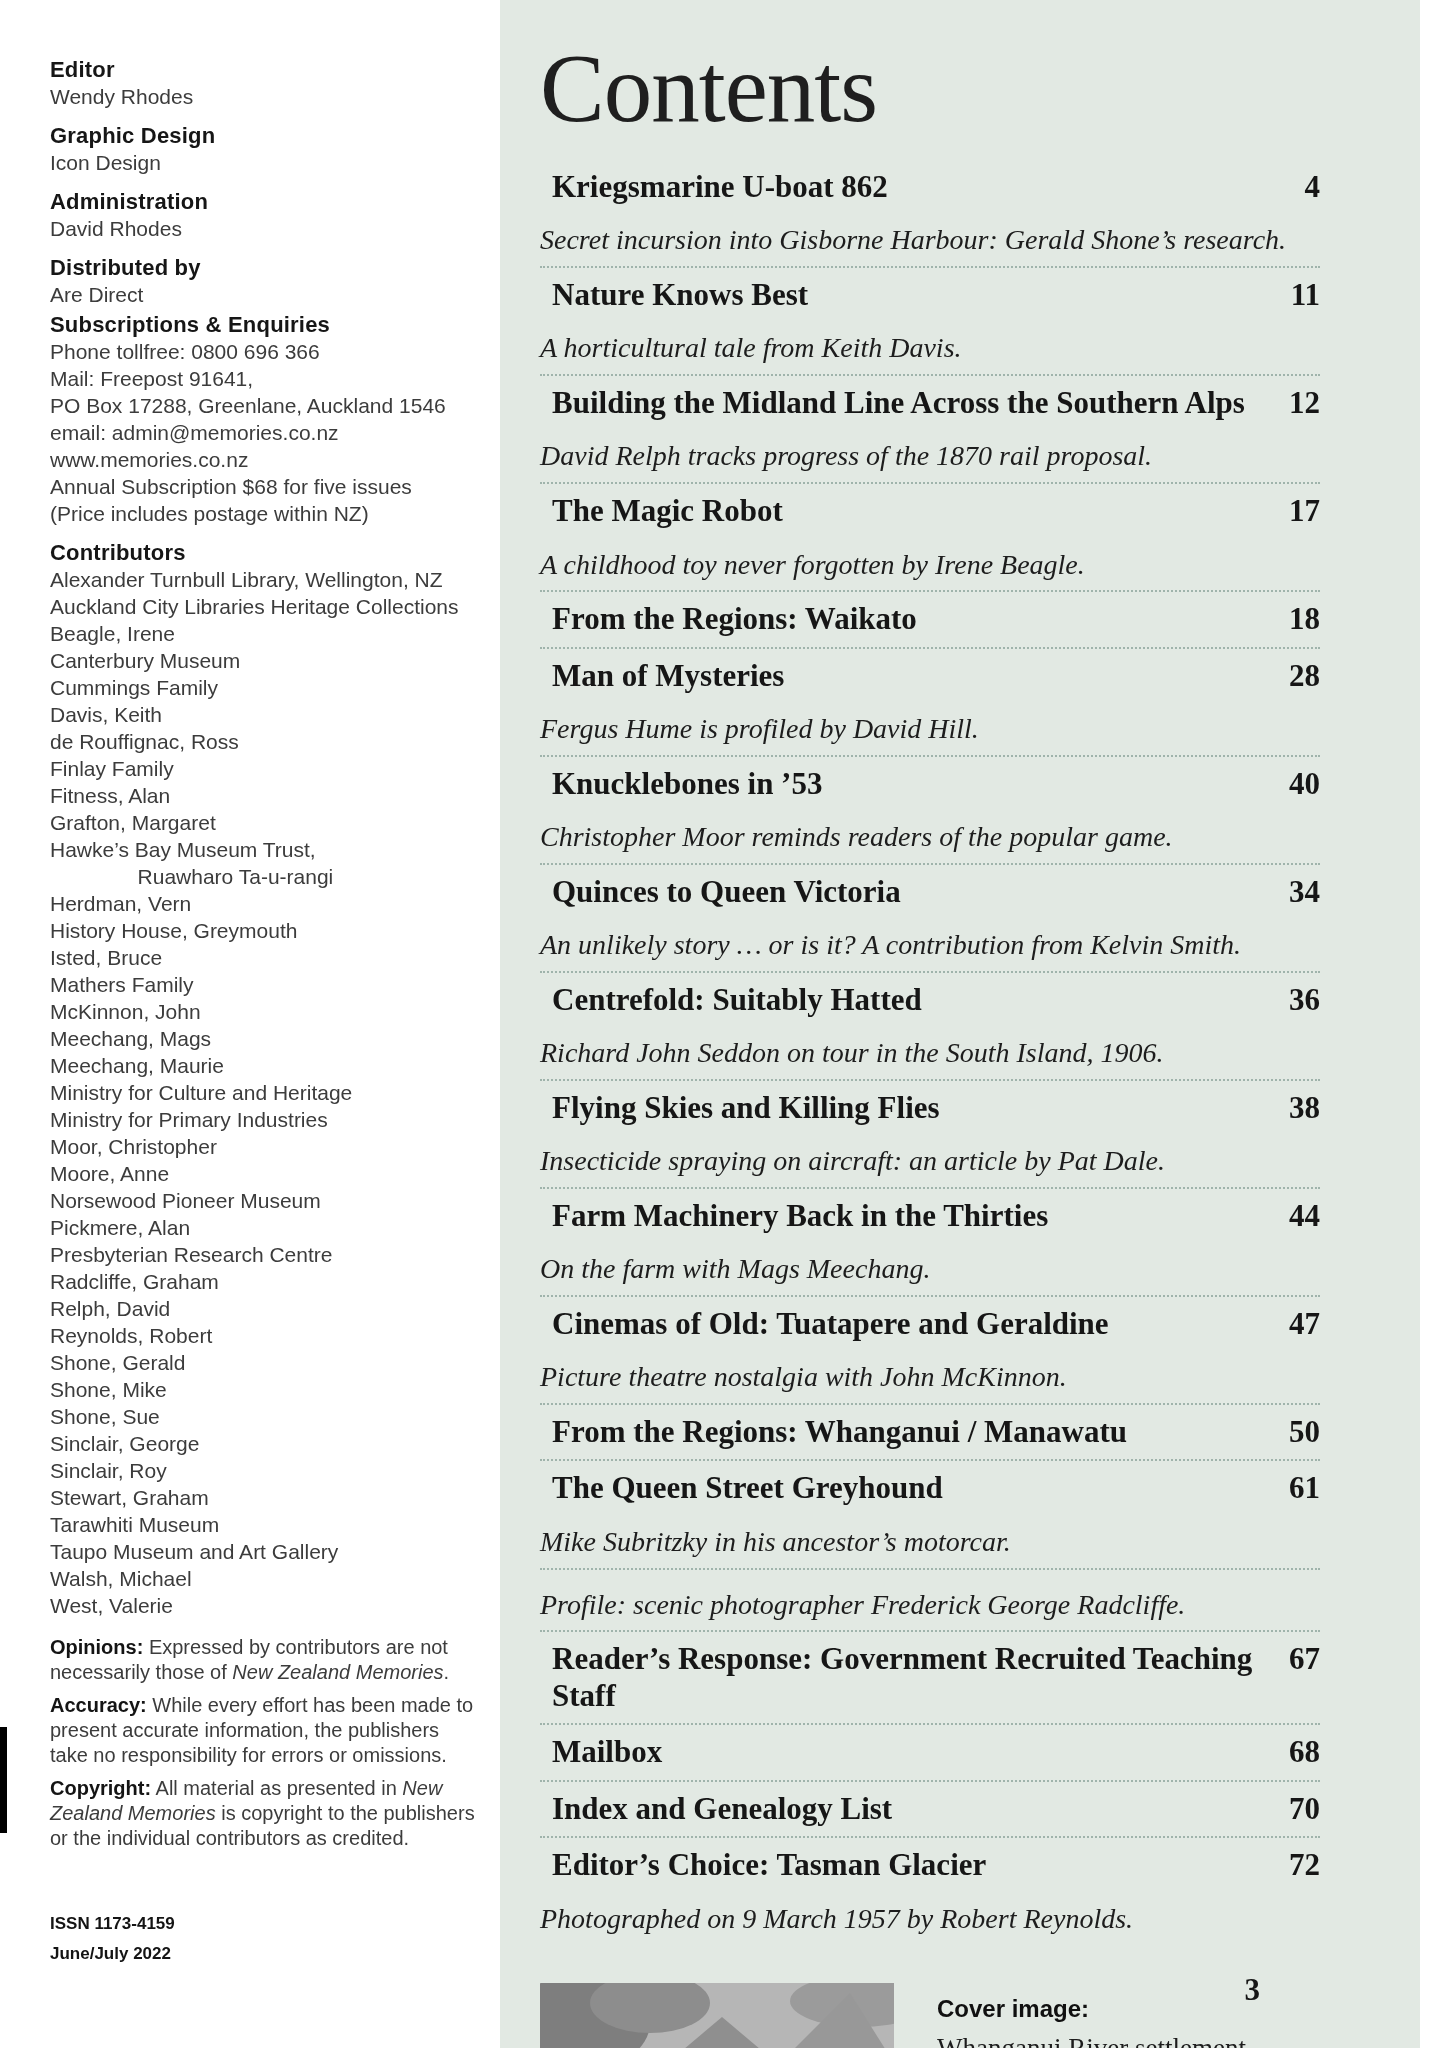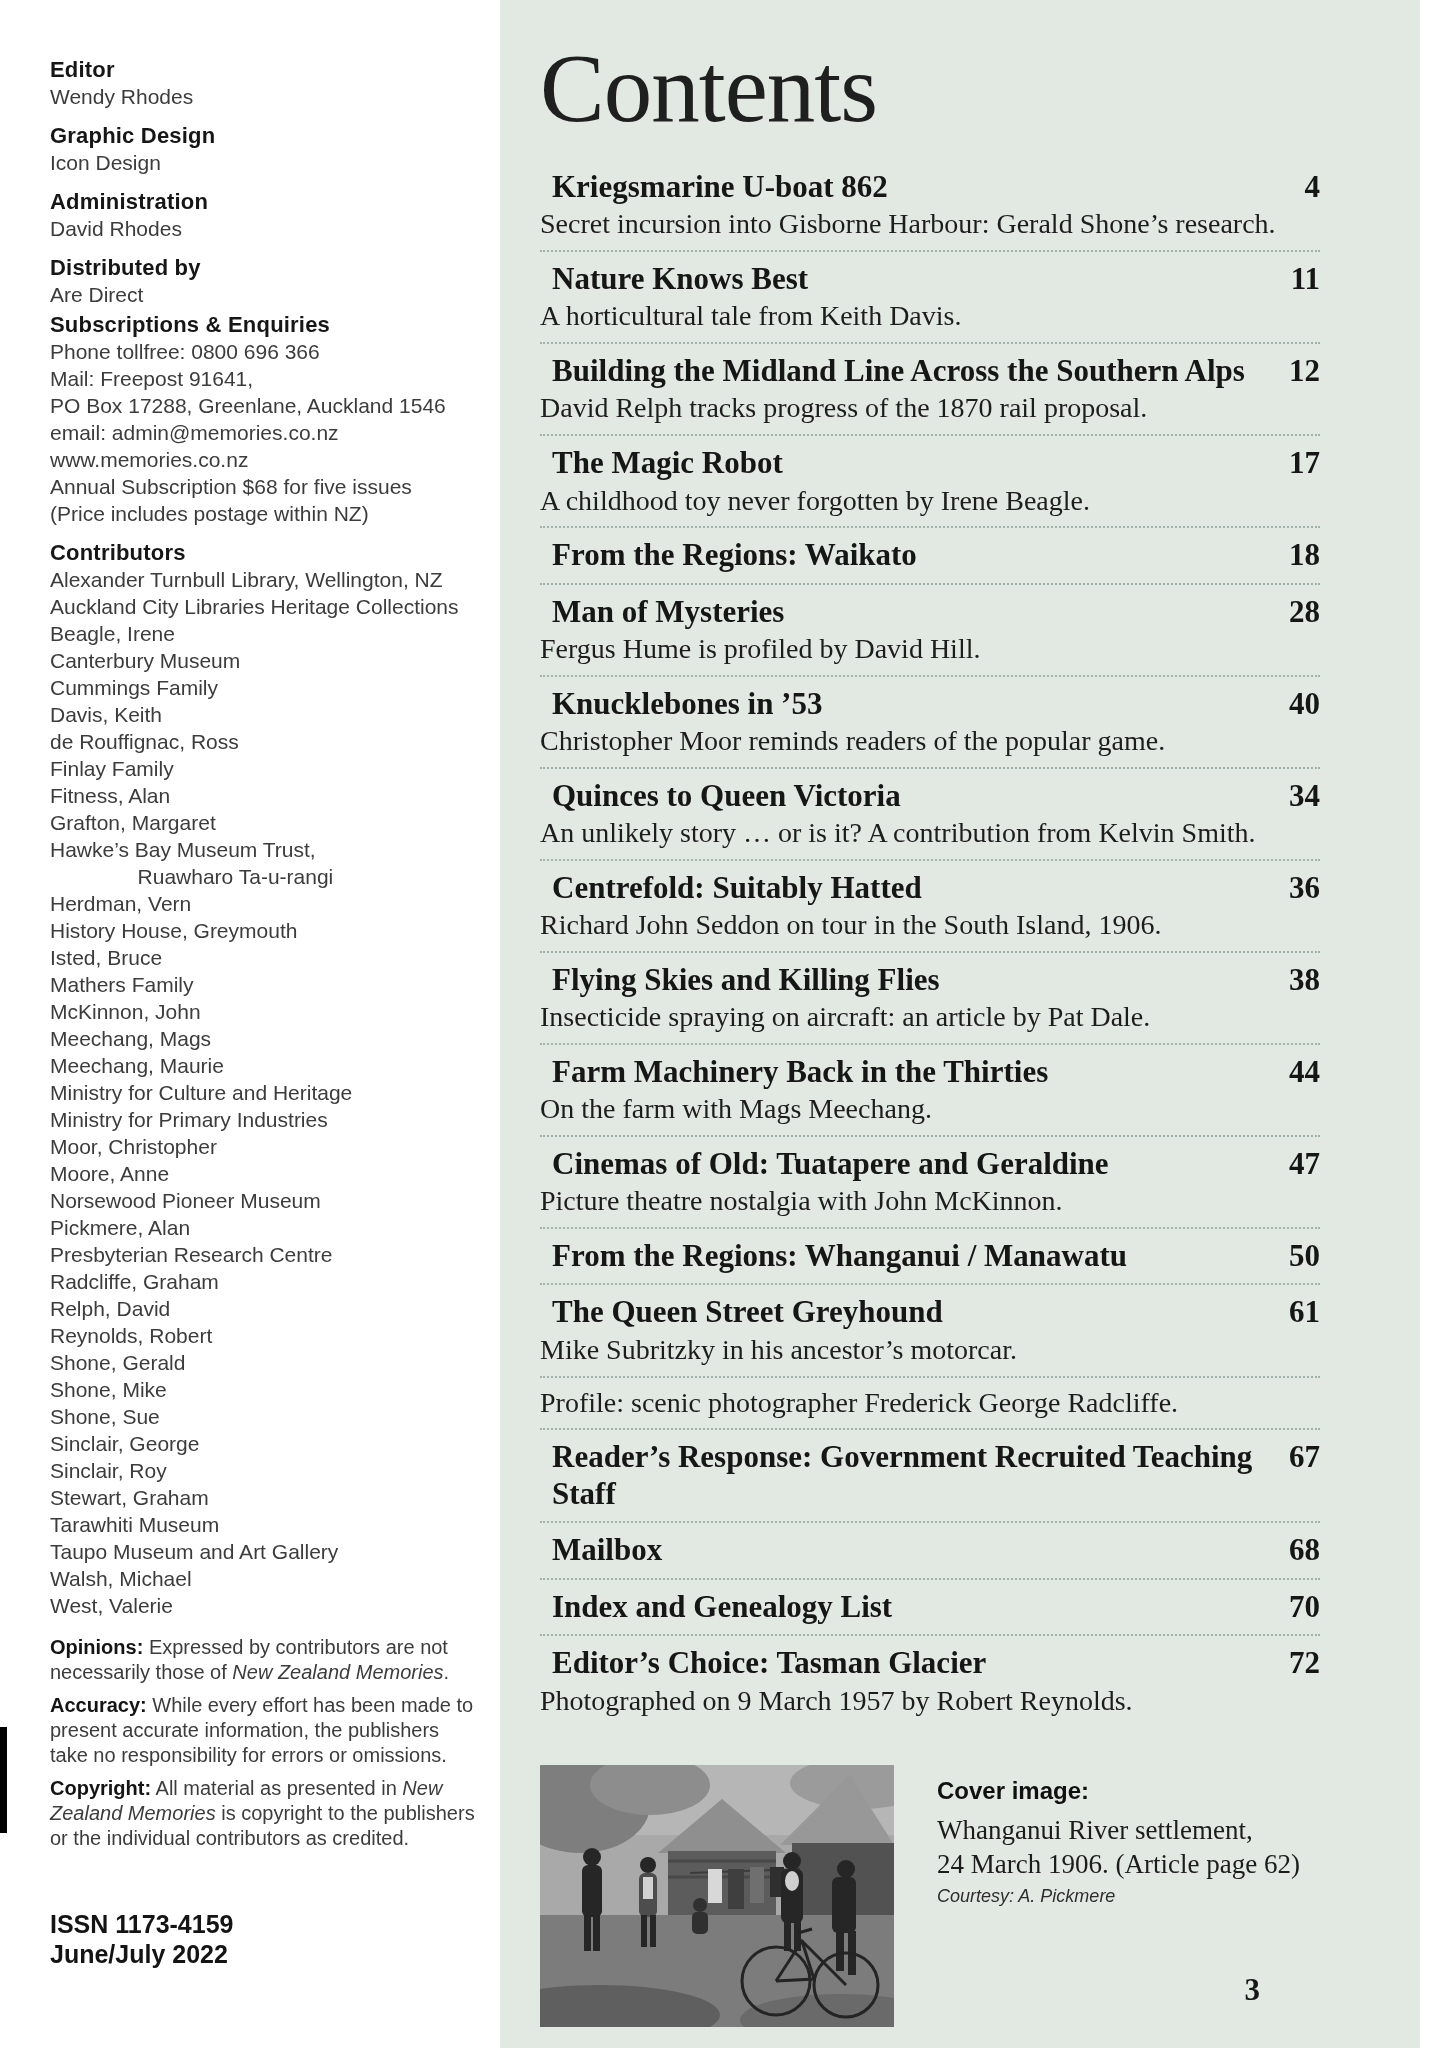--- a/index.html
+++ b/index.html
@@ -20,43 +20,43 @@
     font-weight:bold;color:#161616;font-size:22px;line-height:27px;letter-spacing:.2px;
   }
   .sb-body{
     font-size:21px;line-height:27px;white-space:pre-wrap;color:#3c3c3c;
   }
   .sb-notices{margin-top:16px;}
   .sb-notice{
     margin:0 0 8px 0;font-size:20px;line-height:25px;color:#3c3c3c;
   }
   .sb-notice b{color:#141414;}
-  .sb-issn{margin-top:58px;font-weight:bold;color:#141414;font-size:25px;line-height:30px;}
+  .sb-issn{margin-top:58px;font-weight:bold;color:#141414;font-size:17px;line-height:30px;}
   .edge-mark{position:absolute;left:0;top:1727px;width:7px;height:106px;background:#000;}
   
   .main{
     position:absolute;left:500px;top:0;width:920px;height:2048px;
     box-sizing:border-box;padding:38px 100px 0 40px;
     background:#e2e9e3;
   }
   .contents-title{
     font-family:"Liberation Serif",serif;font-weight:normal;
     font-size:97px;line-height:1.06;color:#1f1f1f;margin:0 0 28px 0;letter-spacing:-1px;
   }
   .toc-entry{}
   .toc-row{
     display:flex;justify-content:space-between;align-items:baseline;
     font-family:"Liberation Serif",serif;font-weight:bold;
     font-size:31px;line-height:1.18;color:#161616;
   }
   .toc-title{padding-right:20px;margin-left:12px;}
   .toc-page{flex:none;}
   .toc-subtitle{
-    font-family:"Liberation Serif",serif;
-    font-size:28px;line-height:1.16;color:#1d1d1d;margin-top:3px;
+    font-family:"Liberation Serif",serif;font-style:italic;
+    font-size:28px;line-height:1.16;color:#1d1d1d;margin-top:19px;
   }
   .toc-sep{border-bottom:2px dotted #9fb3ab;height:0;margin:9px 0;}
   .toc-list > div.toc-entry:last-of-type .toc-sep{display:none;}
   
   .cover-row{display:flex;margin-top:48px;}
   .cover-photo{
     flex:none;width:354px;height:262px;overflow:hidden;background:#8b8b8b;
   }
   .cover-caption{margin-left:43px;padding-top:12px;}
   .cover-label{

